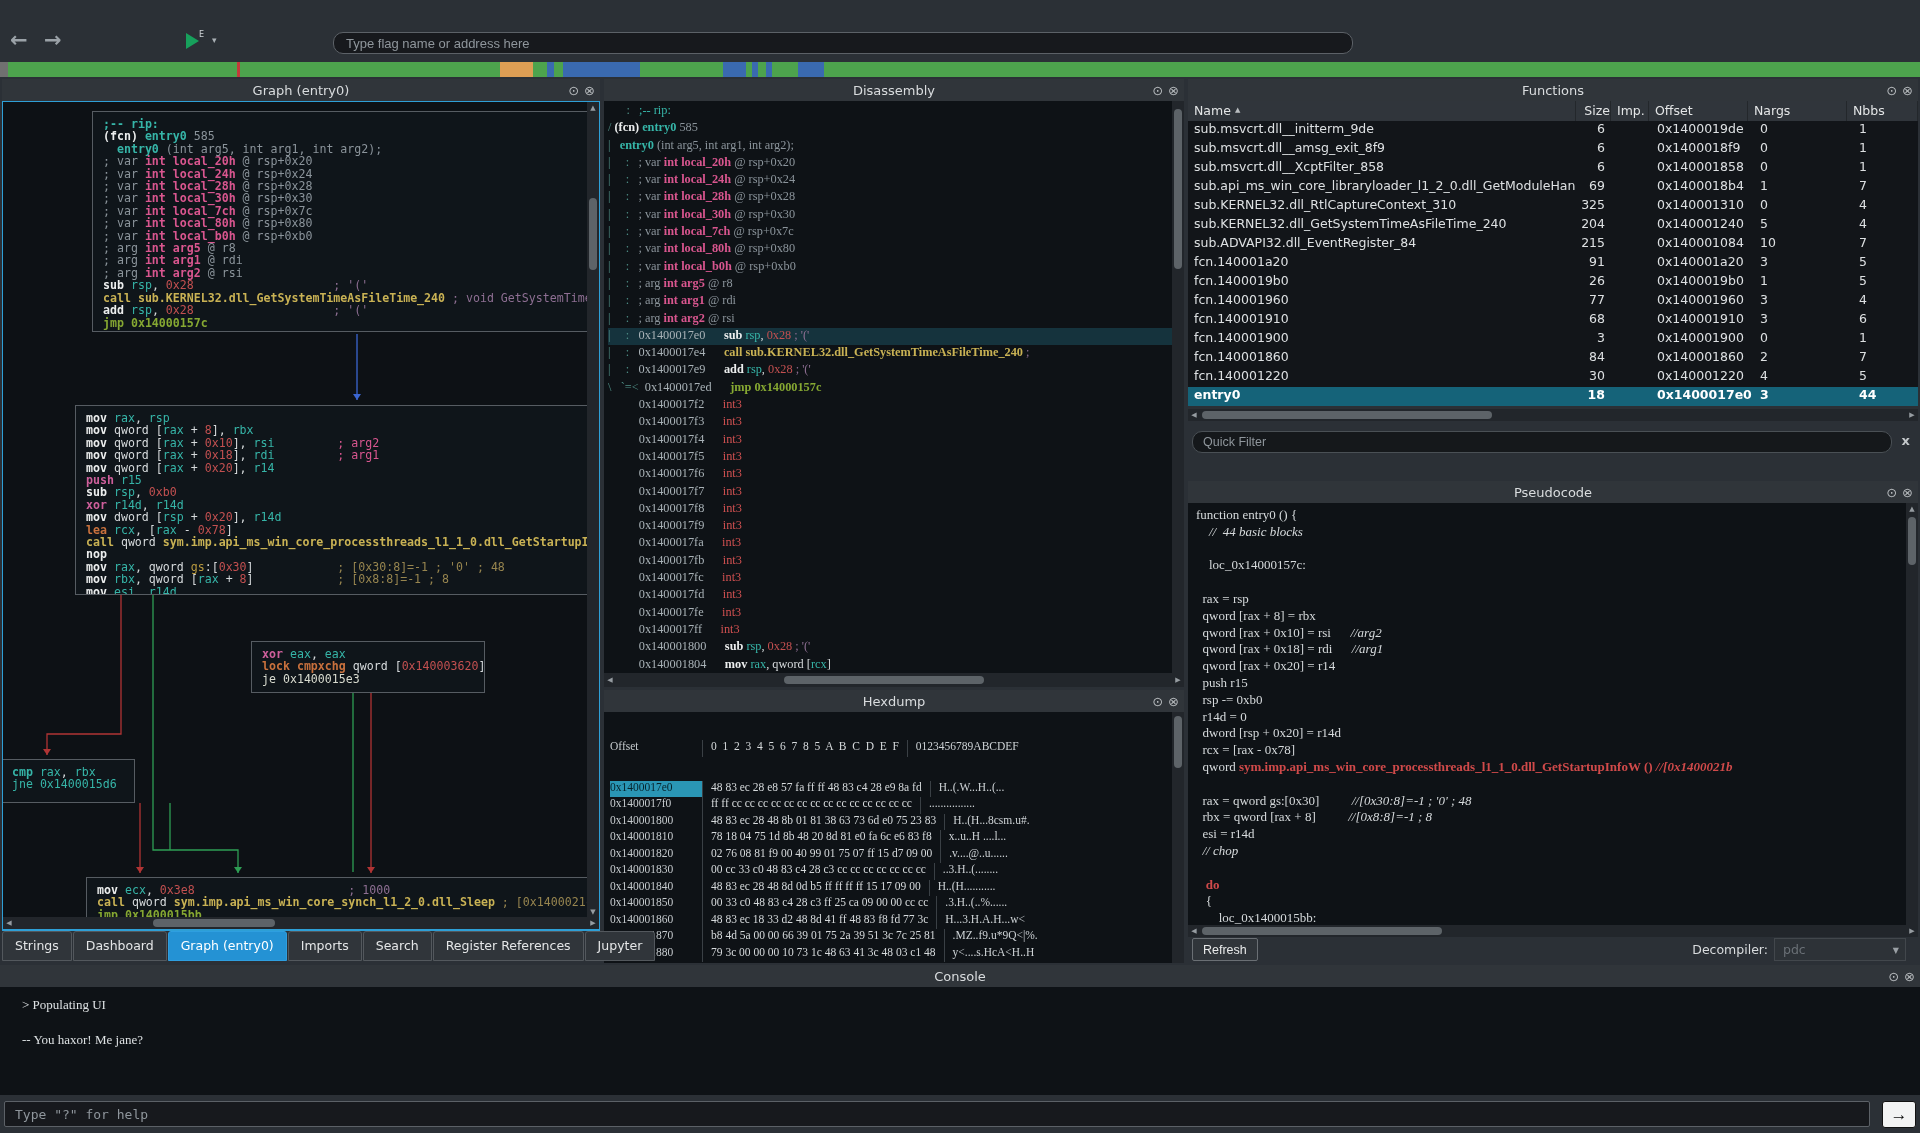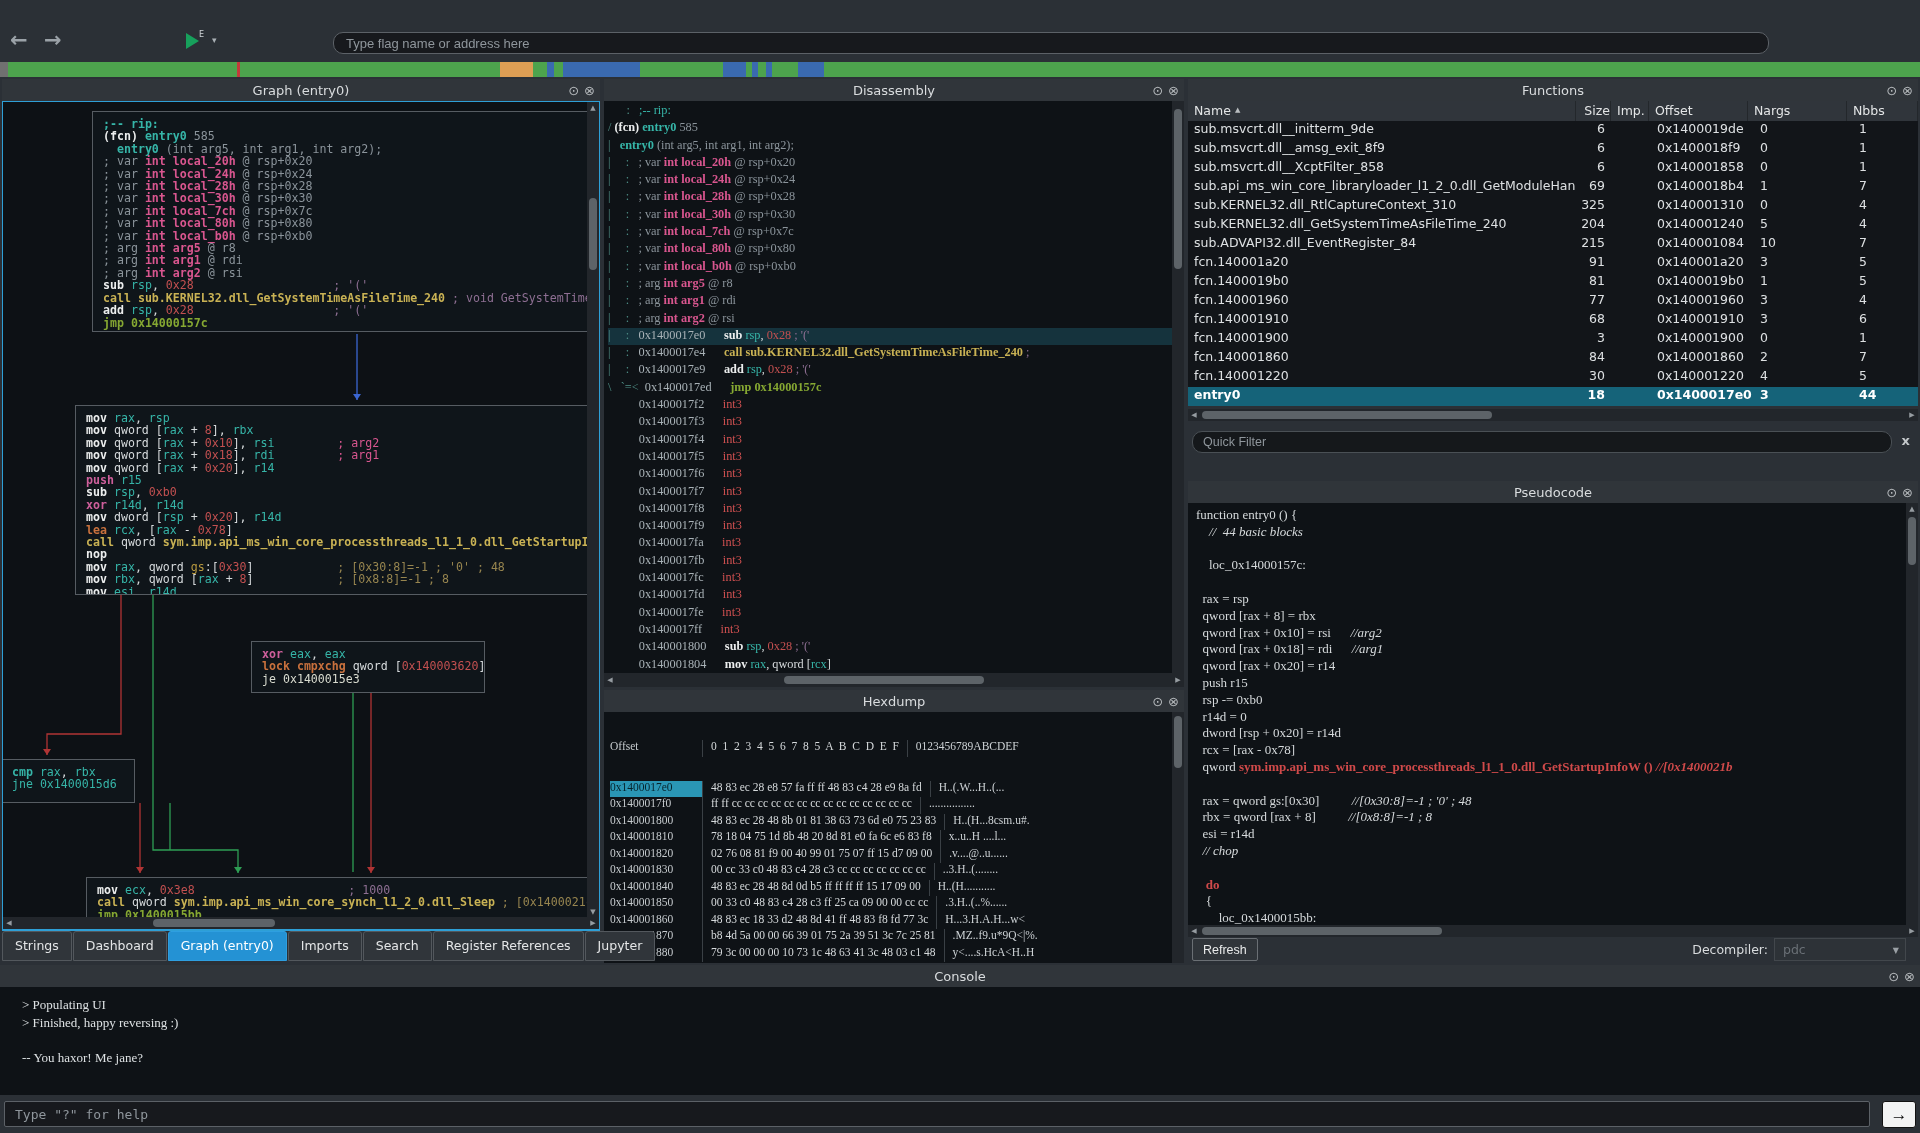--- a/index.html
+++ b/index.html
@@ -11,21 +11,21 @@
   #menubar { position:absolute; left:0; top:0; width:1920px; height:24px; background:#2b3036;
     display:flex; align-items:center; padding-left:6px;margin-top:30px; }
   .menu-item { color:#e6e8e9; font-size:13px; padding:2px 11px; cursor:default; }
   #toolbar { position:absolute; left:0; top:24px; width:1920px; height:38px; background:#2b3036; }
   .nav-arrow { position:absolute; top:4px; font-size:21px; font-weight:bold; color:#9ba2a8; }
   #back-btn { left:10px; } #fwd-btn { left:44px; }
   #play-btn { position:absolute; left:186px; top:9px; width:0; height:0;
     border-left:13px solid #17a05c; border-top:8px solid transparent; border-bottom:8px solid transparent; }
   #play-e { position:absolute; left:199px; top:6px; font-size:8px; color:#cfd4d7; }
   #play-caret { position:absolute; left:212px; top:11px; font-size:9px; color:#aab0b5; }
-  #flag-search { position:absolute; left:333px; top:8px; width:1436px; height:22px; background:#17191d;
+  #flag-search { position:absolute; left:333px; top:8px; width:1020px; height:22px; background:#17191d;
     border:1px solid #5c6167; border-radius:10px; color:#cfd4d7; font-size:13px; padding:0 12px; outline:none; }
   #flag-search::placeholder { color:#8f969c; }
   #memstrip { position:absolute; left:0; top:62px; width:1920px; height:15px; background:#4da34d; }
   .seg { position:absolute; top:0; height:100%; }
 
   
   .panel { position:absolute; background:#2b3036; }
   .ptitle { height:22px; background:#30353a; display:flex; align-items:center; justify-content:center;
     position:relative; color:#d9dcde; font-size:13px; }
   .picons { position:absolute; right:5px; top:0; height:22px; display:flex; align-items:center; gap:5px;
@@ -327,21 +327,21 @@
         <div class="frow">
           <span class="fc0">fcn.140001a20</span>
           <span class="fc1">91</span>
           <span class="fc2"></span>
           <span class="fc3">0x140001a20</span>
           <span class="fc4">3</span>
           <span class="fc5">5</span>
         </div>
         <div class="frow">
           <span class="fc0">fcn.1400019b0</span>
-          <span class="fc1">81</span>
+          <span class="fc1">26</span>
           <span class="fc2"></span>
           <span class="fc3">0x1400019b0</span>
           <span class="fc4">1</span>
           <span class="fc5">5</span>
         </div>
         <div class="frow">
           <span class="fc0">fcn.140001960</span>
           <span class="fc1">77</span>
           <span class="fc2"></span>
           <span class="fc3">0x140001960</span>
@@ -437,21 +437,21 @@
     </div>
 
   <section class="panel" id="console-panel">
     <div class="ptitle">
       <span>Console</span>
       <span class="picons">
           <span>⊙</span>
           <span>⊗</span>
         </span>
     </div>
-    <div class="code" id="console-body"><div class="cl">&gt; Populating UI</div><div class="cl">&gt; Finished, happy reversing :)</div><div class="cl">&nbsp;</div><div class="cl">-- You haxor! Me jane?</div></div>
+    <div class="code" id="console-body"><div class="cl">&gt; Populating UI</div><div class="cl">&nbsp;</div><div class="cl">-- You haxor! Me jane?</div></div>
   </section>
 
   <div id="cmdbar">
     <input id="cmd-input" placeholder="Type &quot;?&quot; for help" style="">
     <button id="cmd-send">→</button>
   </div>
 
 </div>
 
 </body></html>

